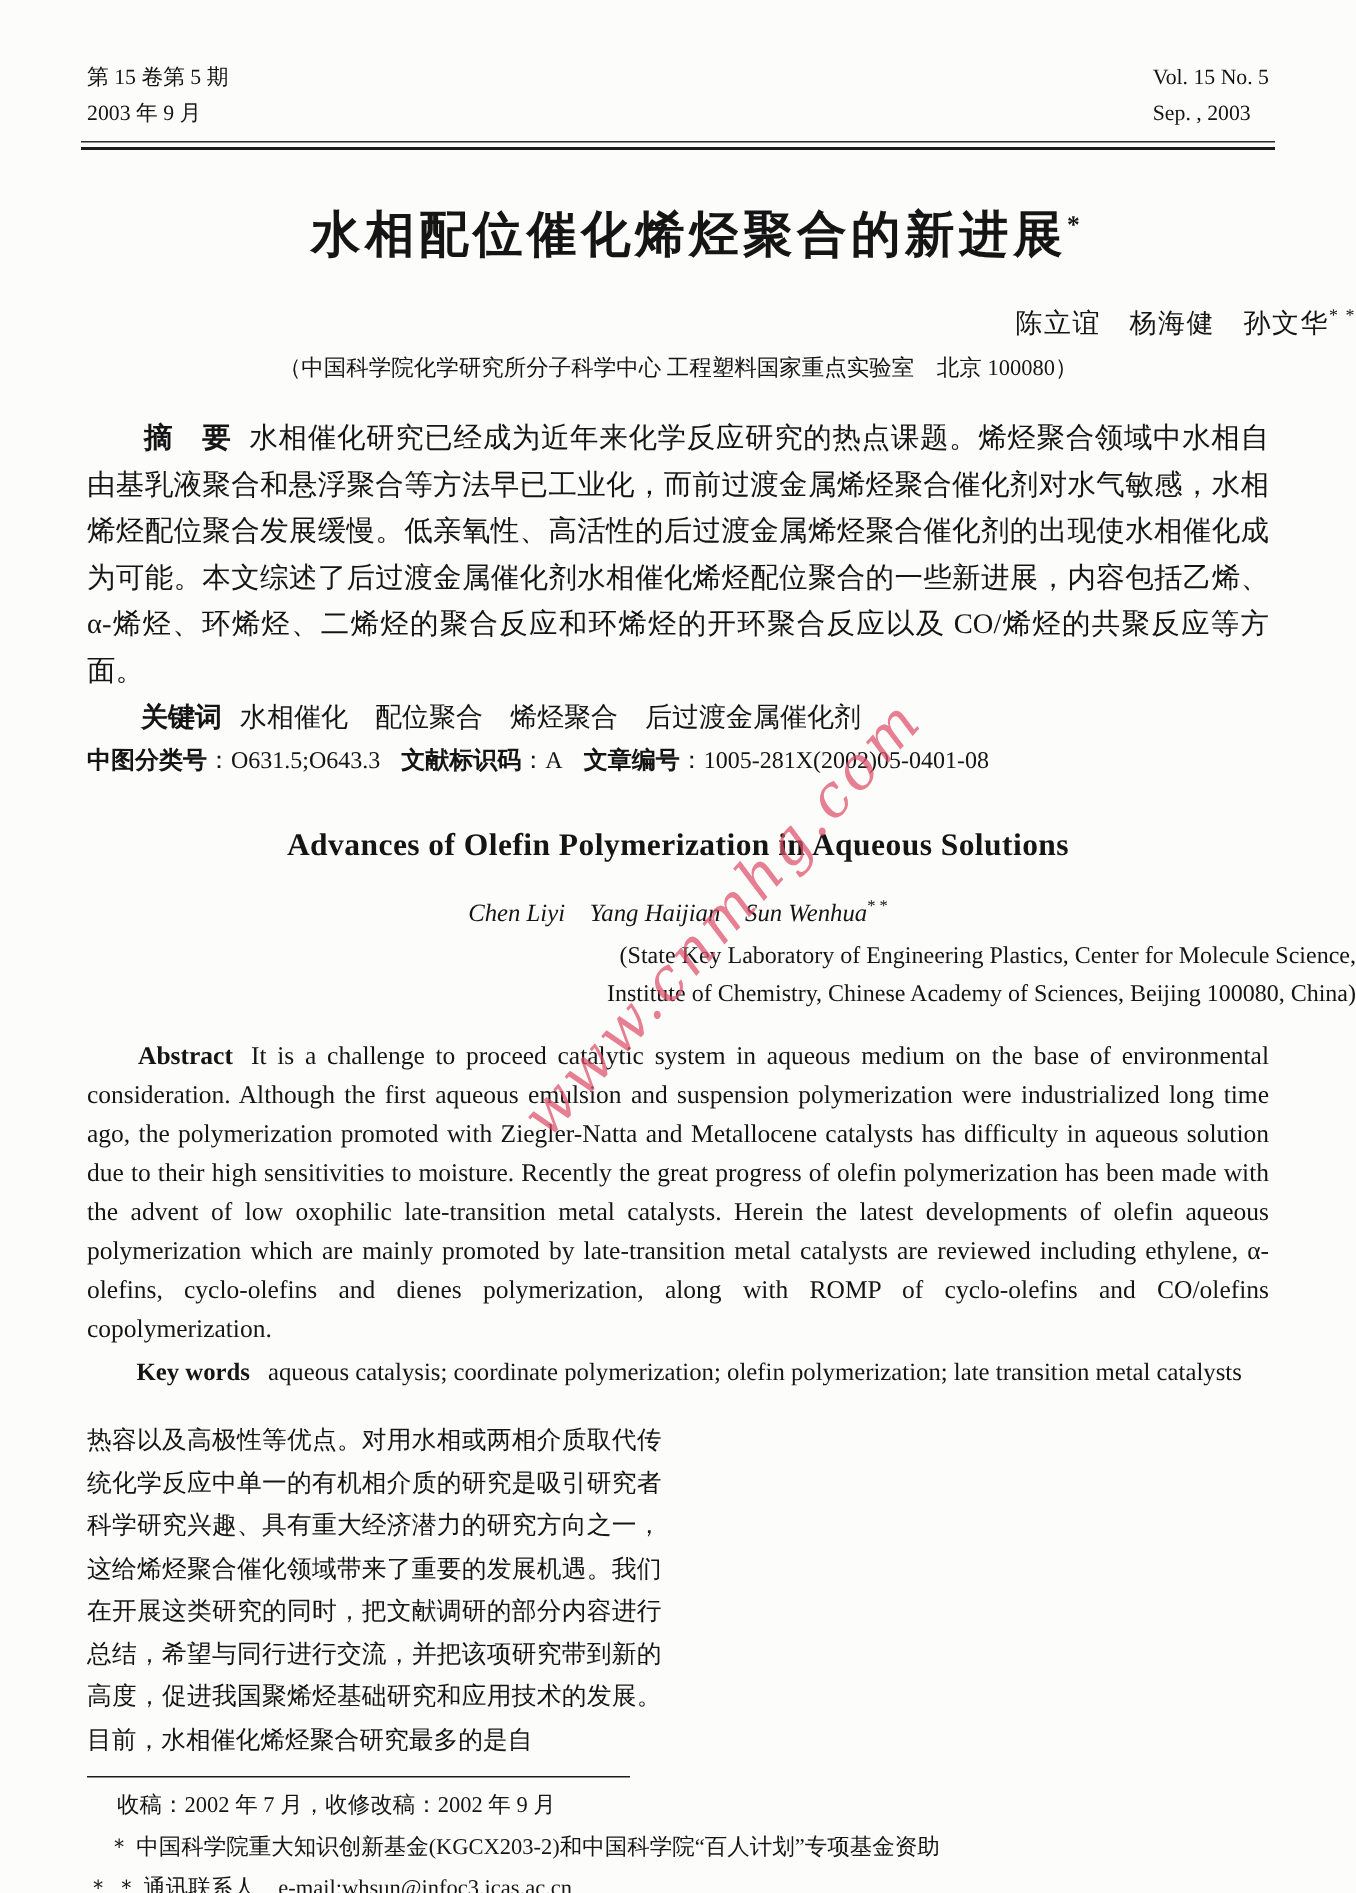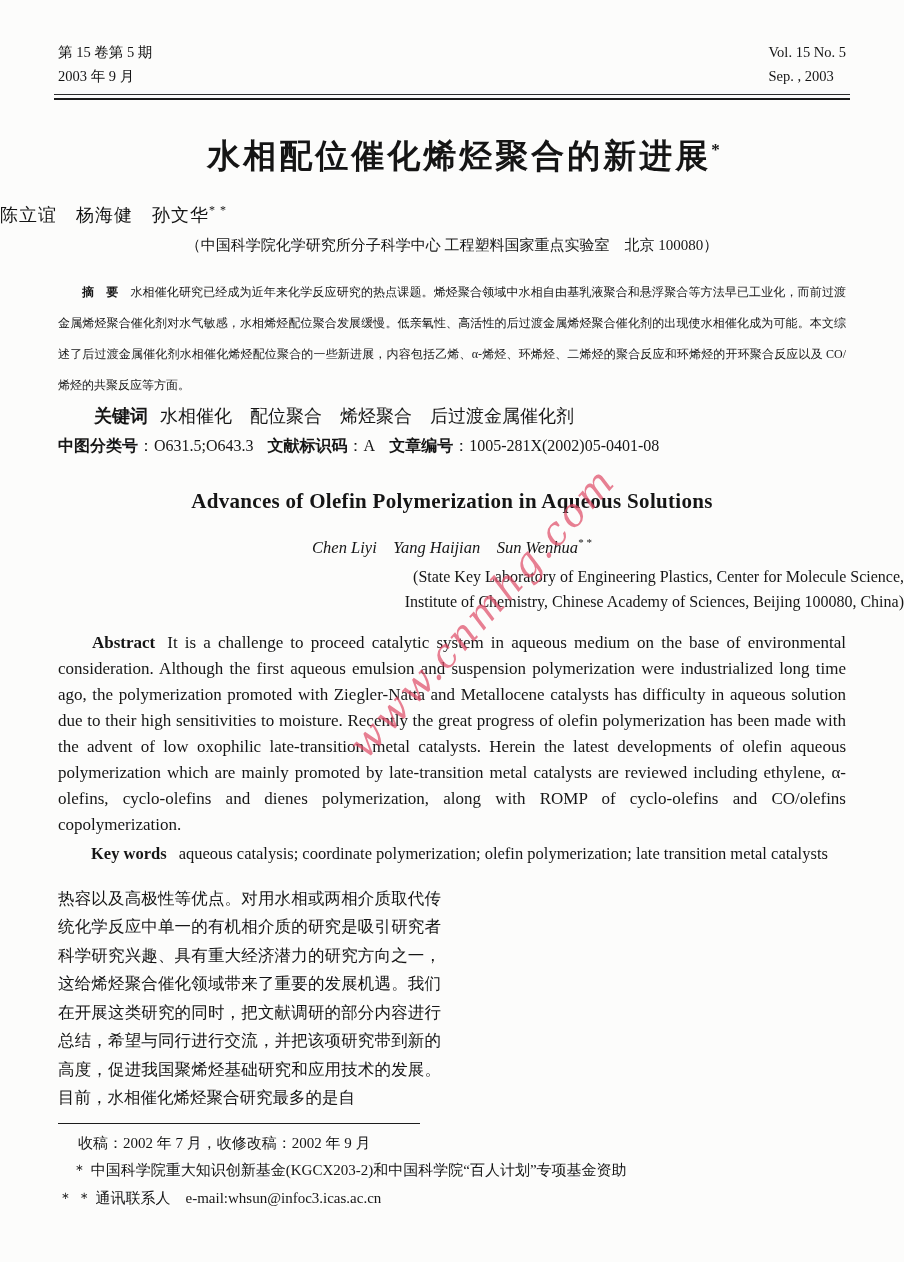--- a/index.html
+++ b/index.html
@@ -26,27 +26,27 @@
     margin:2px 54px 0 54px;height:3px;
     border-top:1.5px solid #2b2b2b;border-bottom:2.5px solid #1c1c1c;
   }
 
   
   .cn-title{
     margin:34px 0 0 0;text-align:center;
     font-size:33px;font-weight:bold;letter-spacing:3px;padding-left:26px;
   }
   .cn-title sup{font-size:17px;}
-  .cn-authors{margin-top:24px;text-align:left;font-size:18px;letter-spacing:1px;}
+  .cn-authors{margin-top:24px;text-align:right;font-size:18px;letter-spacing:1px;margin-left:20px;}
   .cn-authors sup{font-size:12px;}
   .cn-affil{margin-top:9px;text-align:center;font-size:15px;}
 
   
   .abstract-cn{
-    margin:22px 58px 0 58px;font-size:12px;line-height:31px;
+    margin:22px 58px 0 58px;font-size:19px;line-height:31px;
     text-align:justify;text-indent:2em;
   }
   .inline-label{font-weight:bold;margin-right:12px;}
   .keywords-cn{margin:0 58px;font-size:18px;line-height:30px;text-indent:2em;}
   .clc-line{margin:0 58px;font-size:16px;line-height:30px;}
   .clc-line b{font-weight:bold;}
   .clc-line .val{margin-right:14px;}
 
   
   .en-title{

